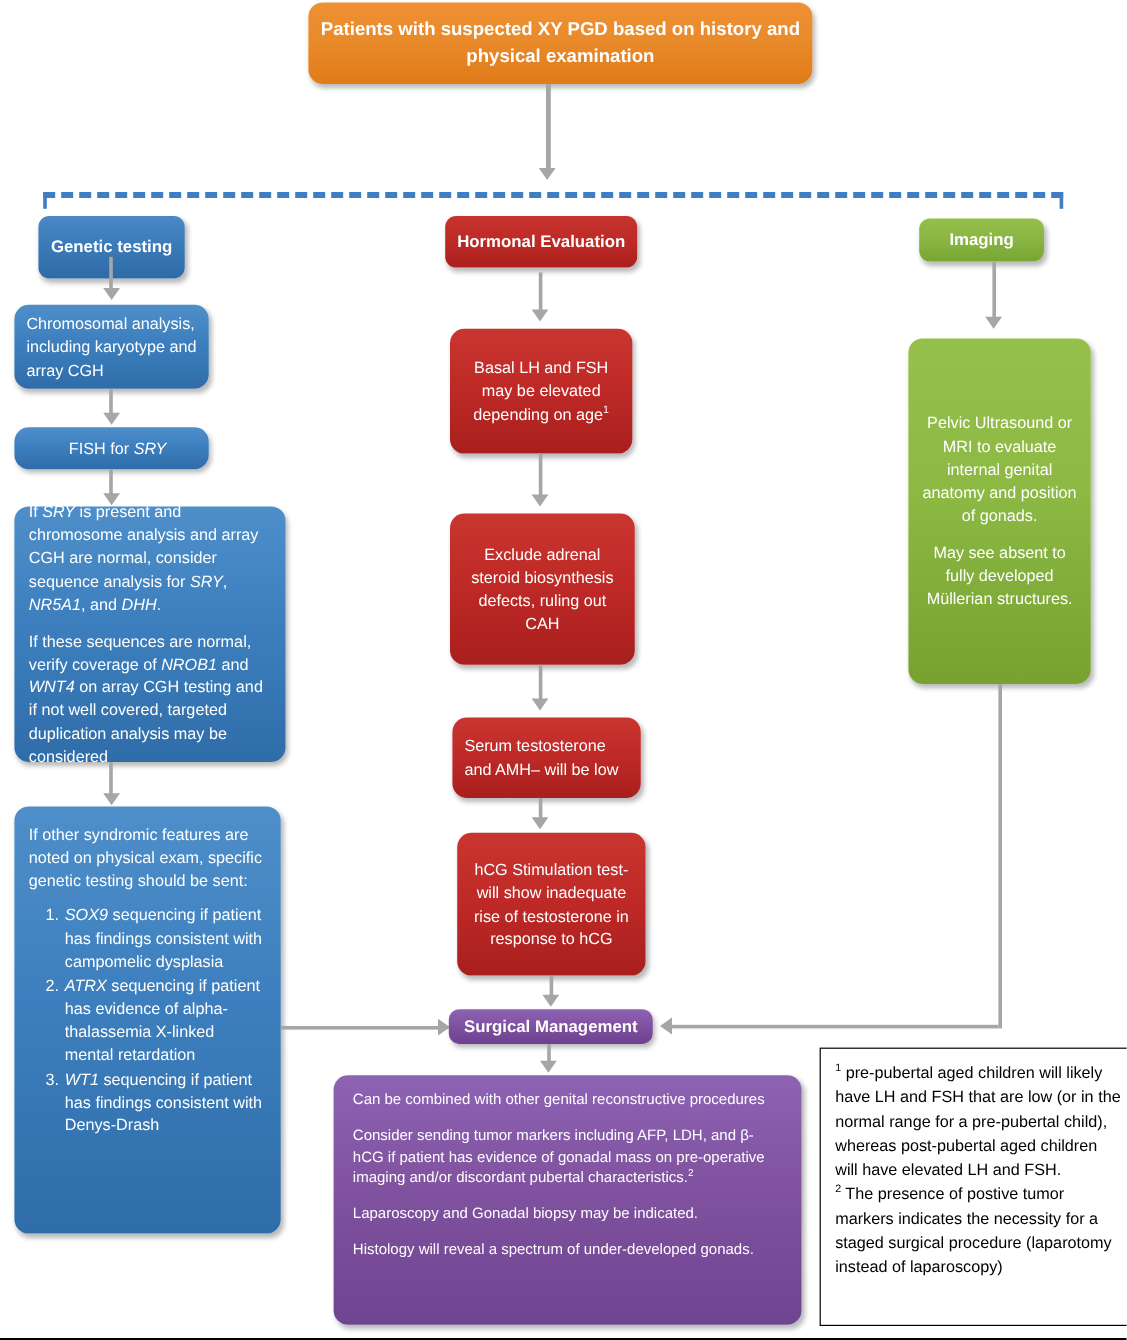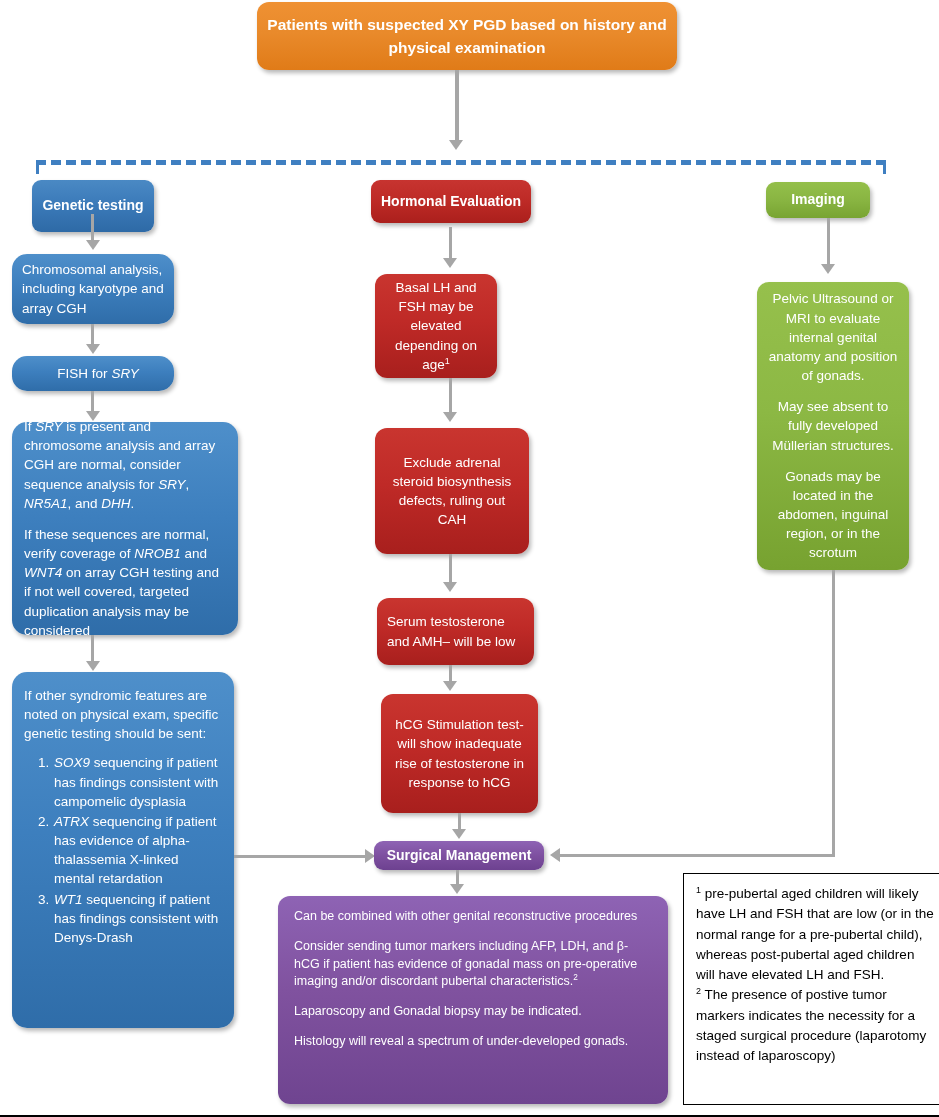--- a/index.html
+++ b/index.html
@@ -33,21 +33,21 @@
   .node.hdr{
     font-weight:bold;
     font-size:14px;
     text-align:center;
     border-radius:9px;
     padding:5px 8px;
   }
 
   
   .orange{ background:linear-gradient(180deg,#ef9133 0%,#e98a2b 45%,#e07b18 100%); }
-  .blue  { background:linear-gradient(180deg,#4e8fca 0%,#3d7fbe 45%,#2f6da9 100%);border-radius:15px; }
+  .blue  { background:linear-gradient(180deg,#4e8fca 0%,#3d7fbe 45%,#2f6da9 100%); }
   .blue-hdr{ background:linear-gradient(180deg,#4a89c4 0%,#3a79b8 50%,#2e6aa6 100%); }
   .red   { background:linear-gradient(180deg,#c9352f 0%,#bf2a27 45%,#a81f1d 100%); }
   .red-hdr{ background:linear-gradient(180deg,#c73430 0%,#bd2a26 50%,#ab1f1c 100%); }
   .green { background:linear-gradient(180deg,#96c04c 0%,#8cb844 45%,#77a230 100%); }
   .green-hdr{ background:linear-gradient(180deg,#94bf4a 0%,#89b542 50%,#78a432 100%); }
   .purple{ background:linear-gradient(180deg,#8e63b4 0%,#80529f 45%,#6f4490 100%); }
   .purple-hdr{ background:linear-gradient(180deg,#8e63b4 0%,#7e50a0 50%,#6d4190 100%); }
 
   .node p{ margin:0 0 0 0; }
   .node p + p{ margin-top:12px; }
@@ -197,21 +197,21 @@
       </li>
     </ul>
   </div>
 
   <div class="hline" style="left:234px; top:855px; width:134px;"></div>
   <div class="arrowright" style="left:365px; top:849px;"></div>
 
   <div class="vline" style="left:449px; top:227px; height:36px;"></div>
   <div class="arrowdown" style="left:443px; top:258px;"></div>
 
-  <div class="node red center" style="left:375px; top:274px; width:122px; height:104px;">
+  <div class="node red center" style="left:375px; top:274px; width:152px; height:104px;">
     <span><span>Basal LH and FSH may be elevated depending on age</span><sup>1</sup></span>
   </div>
 
   <div class="vline" style="left:449px; top:378px; height:38px;"></div>
   <div class="arrowdown" style="left:443px; top:412px;"></div>
 
   <div class="node red center" style="left:375px; top:428px; width:154px; height:126px;">
     <span>Exclude adrenal steroid biosynthesis defects, ruling out CAH</span>
   </div>
 
@@ -231,21 +231,20 @@
 
   <div class="vline" style="left:458px; top:813px; height:20px;"></div>
   <div class="arrowdown" style="left:452px; top:829px;"></div>
 
   <div class="vline" style="left:827px; top:218px; height:52px;"></div>
   <div class="arrowdown" style="left:821px; top:264px;"></div>
 
   <div class="node green center" style="left:757px; top:282px; width:152px; height:288px; padding:10px 10px;">
     <p>Pelvic Ultrasound or MRI to evaluate internal genital anatomy and position of gonads.</p>
     <p>May see absent to fully developed Müllerian structures.</p>
-    <p>Gonads may be located in the abdomen, inguinal region, or in the scrotum</p>
   </div>
 
   <div class="vline" style="left:832px; top:570px; height:287px;"></div>
   <div class="hline" style="left:560px; top:854px; width:272px;"></div>
   <div class="arrowleft" style="left:550px; top:848px;"></div>
 
   <div class="node purple-hdr hdr" style="left:374px; top:841px; width:170px; height:29px;">
     <span>Surgical Management</span>
   </div>
 

